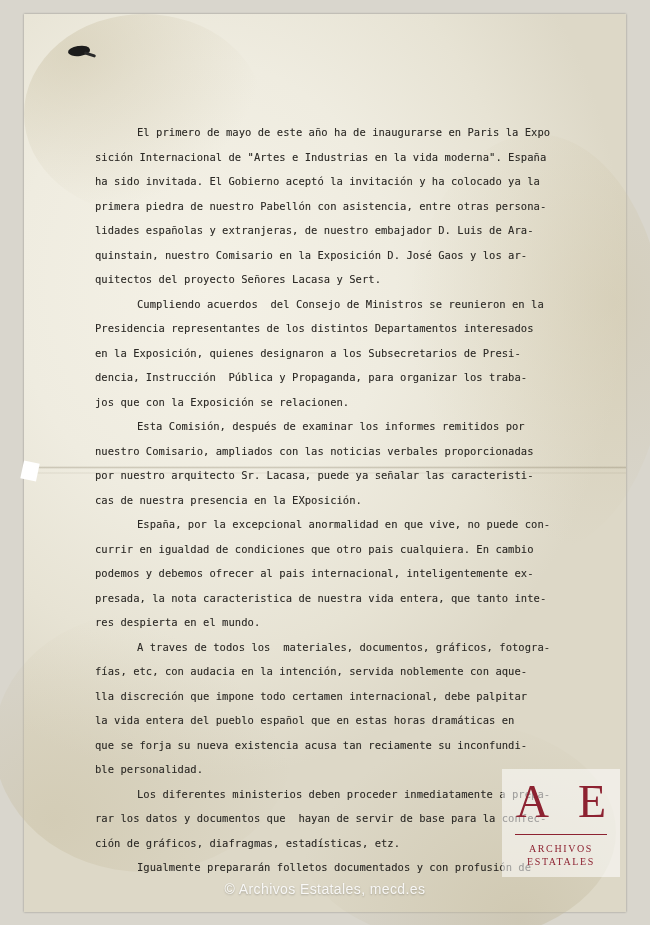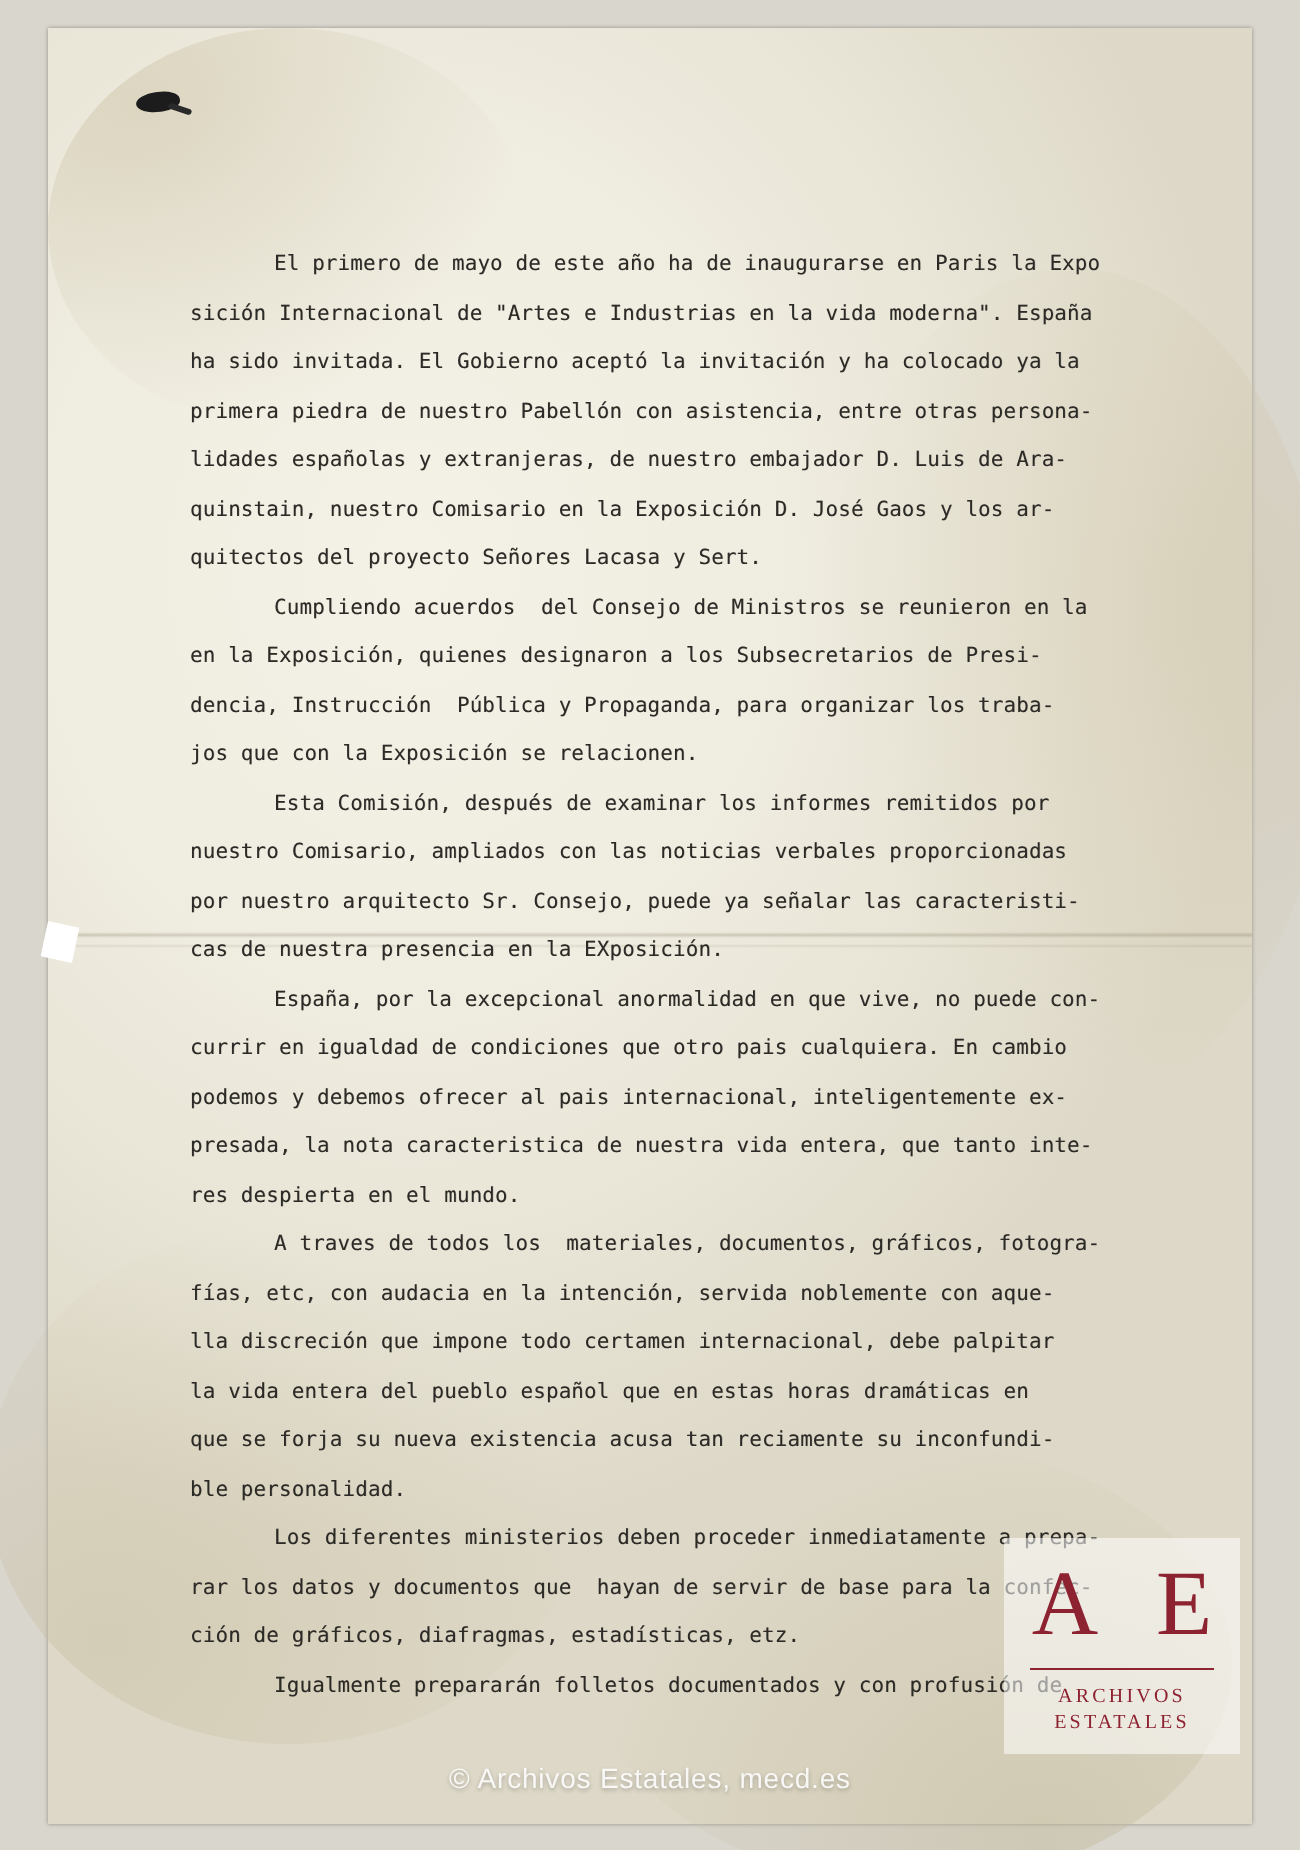--- a/index.html
+++ b/index.html
@@ -224,29 +224,30 @@
       <span class="line">sición Internacional de "Artes e Industrias en la vida moderna". España</span>
       <span class="line">ha sido invitada. El Gobierno aceptó la invitación y ha colocado ya la</span>
       <span class="line">primera piedra de nuestro Pabellón con asistencia, entre otras persona-</span>
       <span class="line">lidades españolas y extranjeras, de nuestro embajador D. Luis de Ara-</span>
       <span class="line">quinstain, nuestro Comisario en la Exposición D. José Gaos y los ar-</span>
       <span class="line">quitectos del proyecto Señores Lacasa y Sert.</span>
     </div>
 
     <div class="para">
       <span class="line"><span class="indent"></span><span>Cumpliendo acuerdos  del Consejo de Ministros se reunieron en la</span></span>
+      <span class="line">Presidencia representantes de los distintos Departamentos interesados</span>
       <span class="line">en la Exposición, quienes designaron a los Subsecretarios de Presi-</span>
       <span class="line">dencia, Instrucción  Pública y Propaganda, para organizar los traba-</span>
       <span class="line">jos que con la Exposición se relacionen.</span>
     </div>
 
     <div class="para">
       <span class="line"><span class="indent"></span><span>Esta Comisión, después de examinar los informes remitidos por</span></span>
       <span class="line">nuestro Comisario, ampliados con las noticias verbales proporcionadas</span>
-      <span class="line">por nuestro arquitecto Sr. Consejo, puede ya señalar las caracteristi-</span>
+      <span class="line">por nuestro arquitecto Sr. Lacasa, puede ya señalar las caracteristi-</span>
       <span class="line">cas de nuestra presencia en la EXposición.</span>
     </div>
 
     <div class="para">
       <span class="line"><span class="indent"></span><span>España, por la excepcional anormalidad en que vive, no puede con-</span></span>
       <span class="line">currir en igualdad de condiciones que otro pais cualquiera. En cambio</span>
       <span class="line">podemos y debemos ofrecer al pais internacional, inteligentemente ex-</span>
       <span class="line">presada, la nota caracteristica de nuestra vida entera, que tanto inte-</span>
       <span class="line">res despierta en el mundo.</span>
     </div>

